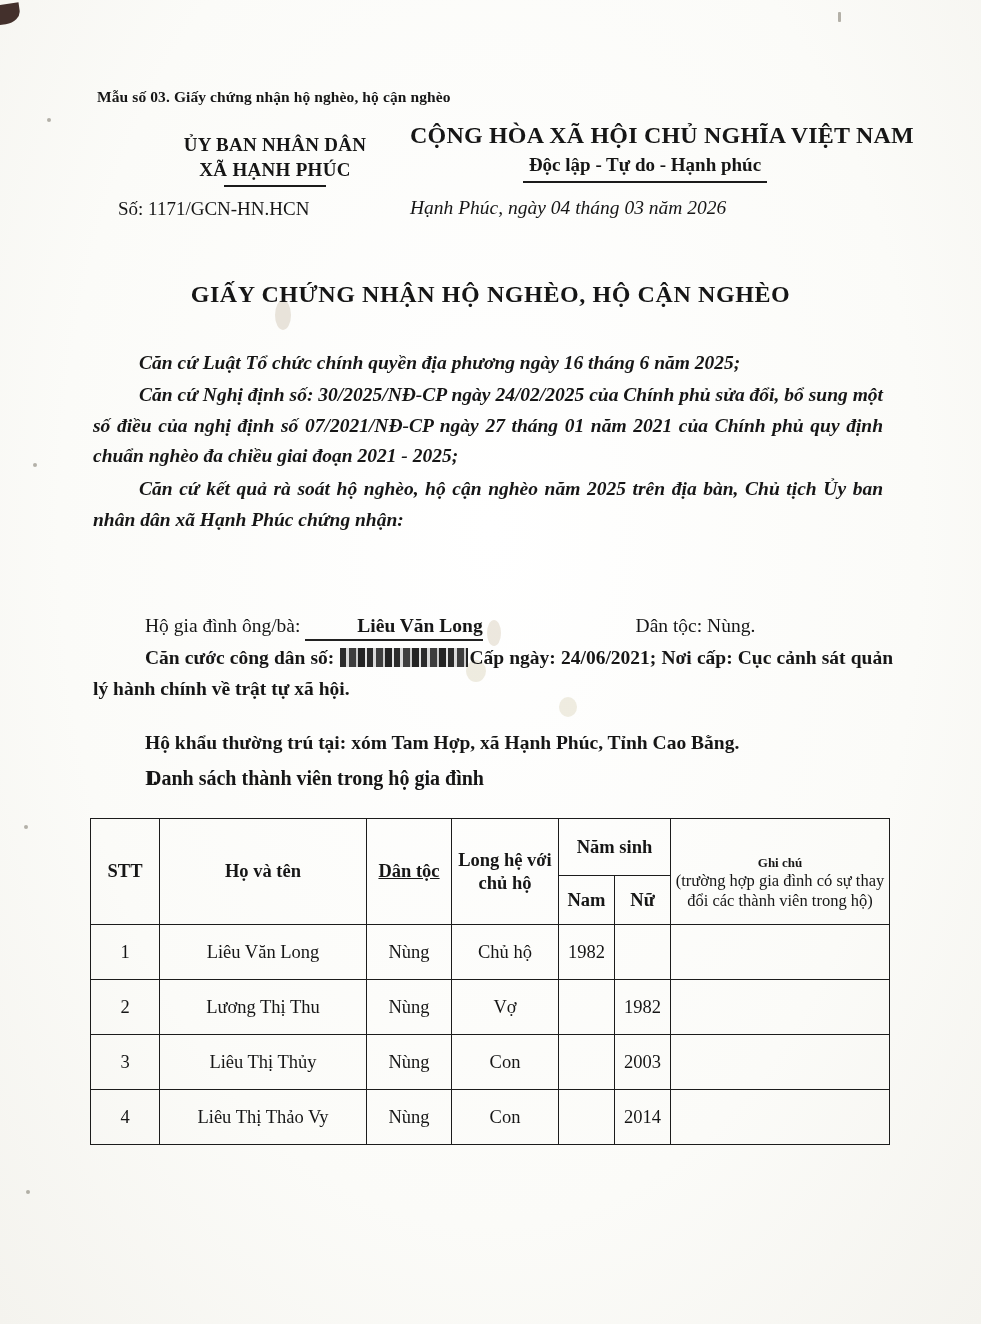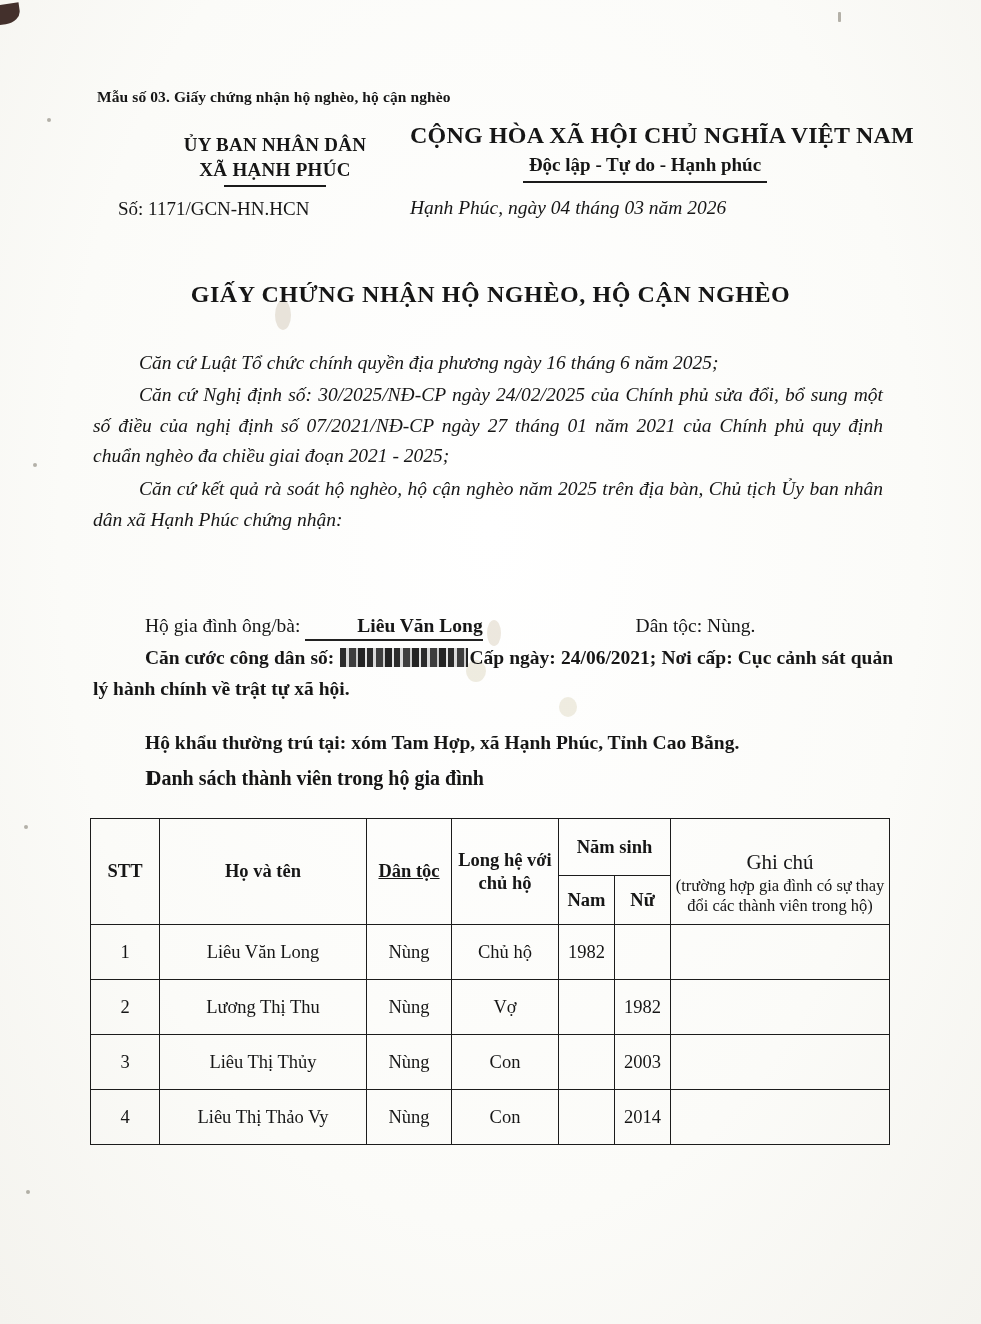--- a/index.html
+++ b/index.html
@@ -148,20 +148,21 @@
     letter-spacing: .6px;
     margin-top: 8px;
   }
 
   
   .body-block {
     position: absolute;
     left: 93px;
     top: 348px;
     width: 790px;
+    font-weight: bold;
   }
   p.legal {
     margin: 0 0 2px 0;
     font-style: italic;
     font-size: 19.5px;
     line-height: 1.58;
     text-indent: 46px;
     text-align: justify;
     text-justify: inter-word;
   }
@@ -264,22 +265,22 @@
   }
   th.c-stt   { width: 62px; }
   th.c-name  { width: 200px; }
   th.c-eth   { width: 78px; text-decoration: underline; }
   th.c-rel   { width: 100px; }
   th.c-nam   { width: 74px; }
   th.c-nu    { width: 74px; }
   th.c-note  { width: 212px; }
 
   th.c-note .note-title {
-    font-weight: normal;
-    font-size: 21px;
+    font-weight: bold;
+    font-size: 13px;
     margin-top: 24px;
   }
   th.c-note .note-sub {
     font-weight: normal;
     font-size: 16.5px;
     line-height: 1.26;
   }
   .hdr-row-1 th { height: 52px; }
   .hdr-row-2 th { height: 44px; }
   td.name-cell {

